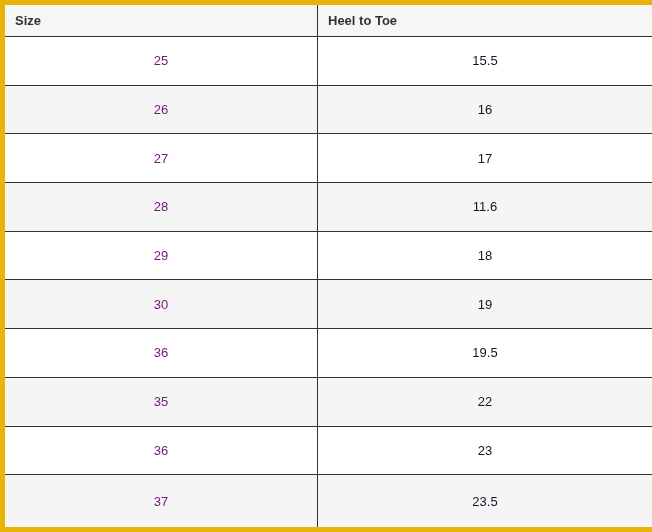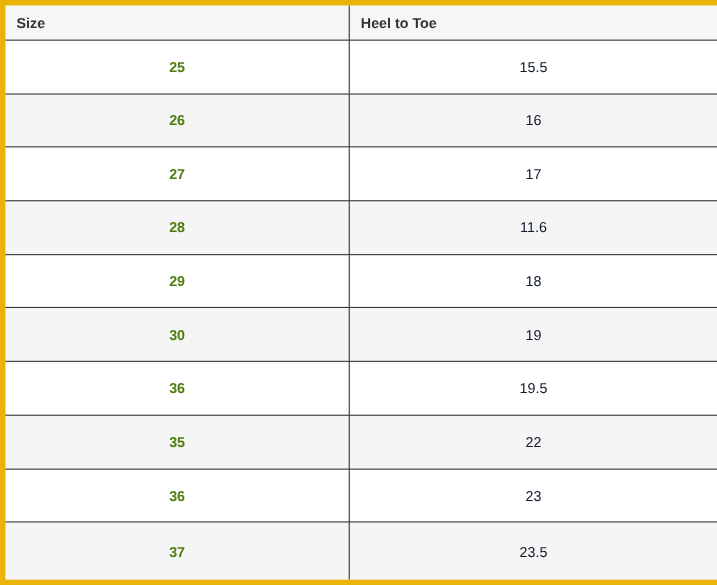--- a/index.html
+++ b/index.html
@@ -37,22 +37,22 @@
     border-top-color: #dddddd;
   }
   table.size-chart td {
     text-align: center;
     vertical-align: middle;
     font-size: 13px;
     color: #0f172a;
     padding: 0;
   }
   table.size-chart td.col-size {
-    font-weight: 700;
-    color: #4d7c0f;
+    font-weight: 400;
+    color: #701a75;
   }
   table.size-chart tbody tr {
     background: #ffffff;
   }
   table.size-chart tbody tr:nth-child(even) {
     background: #f5f5f5;
   }
 </style>
 </head>
 <body>

